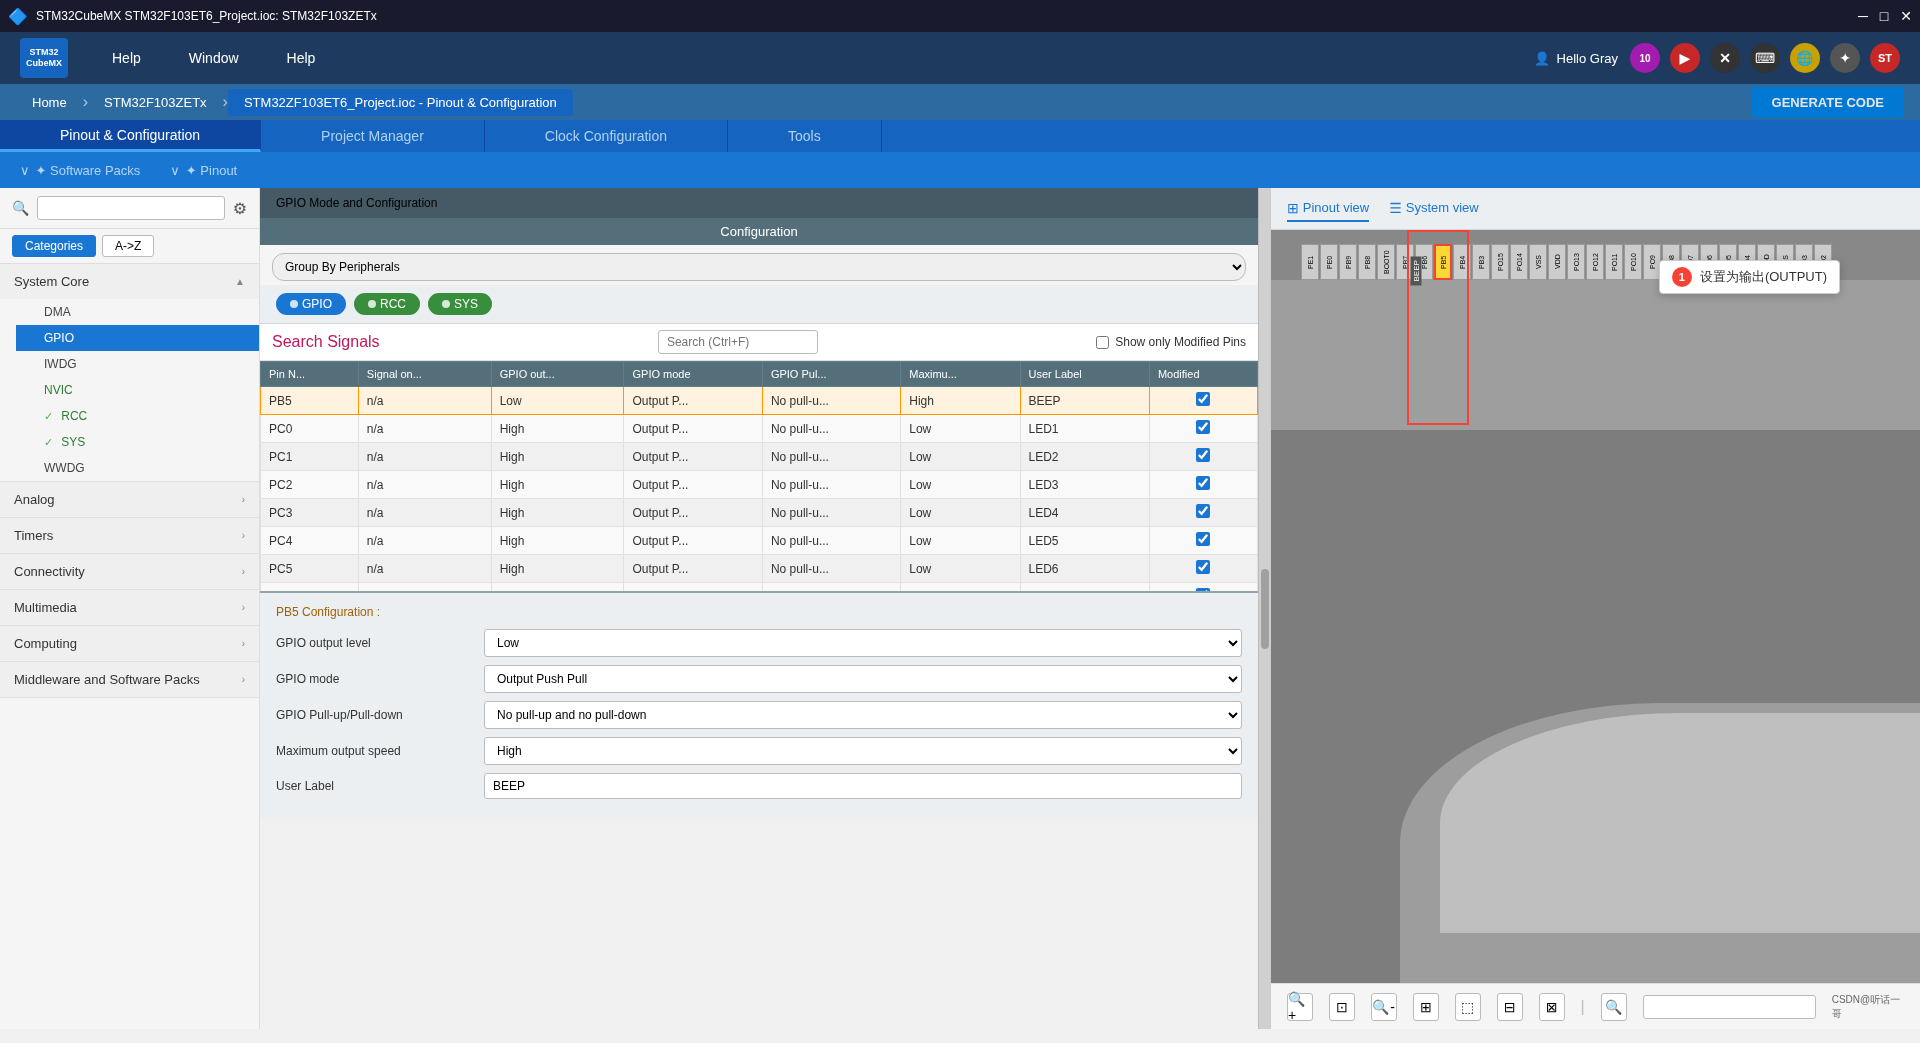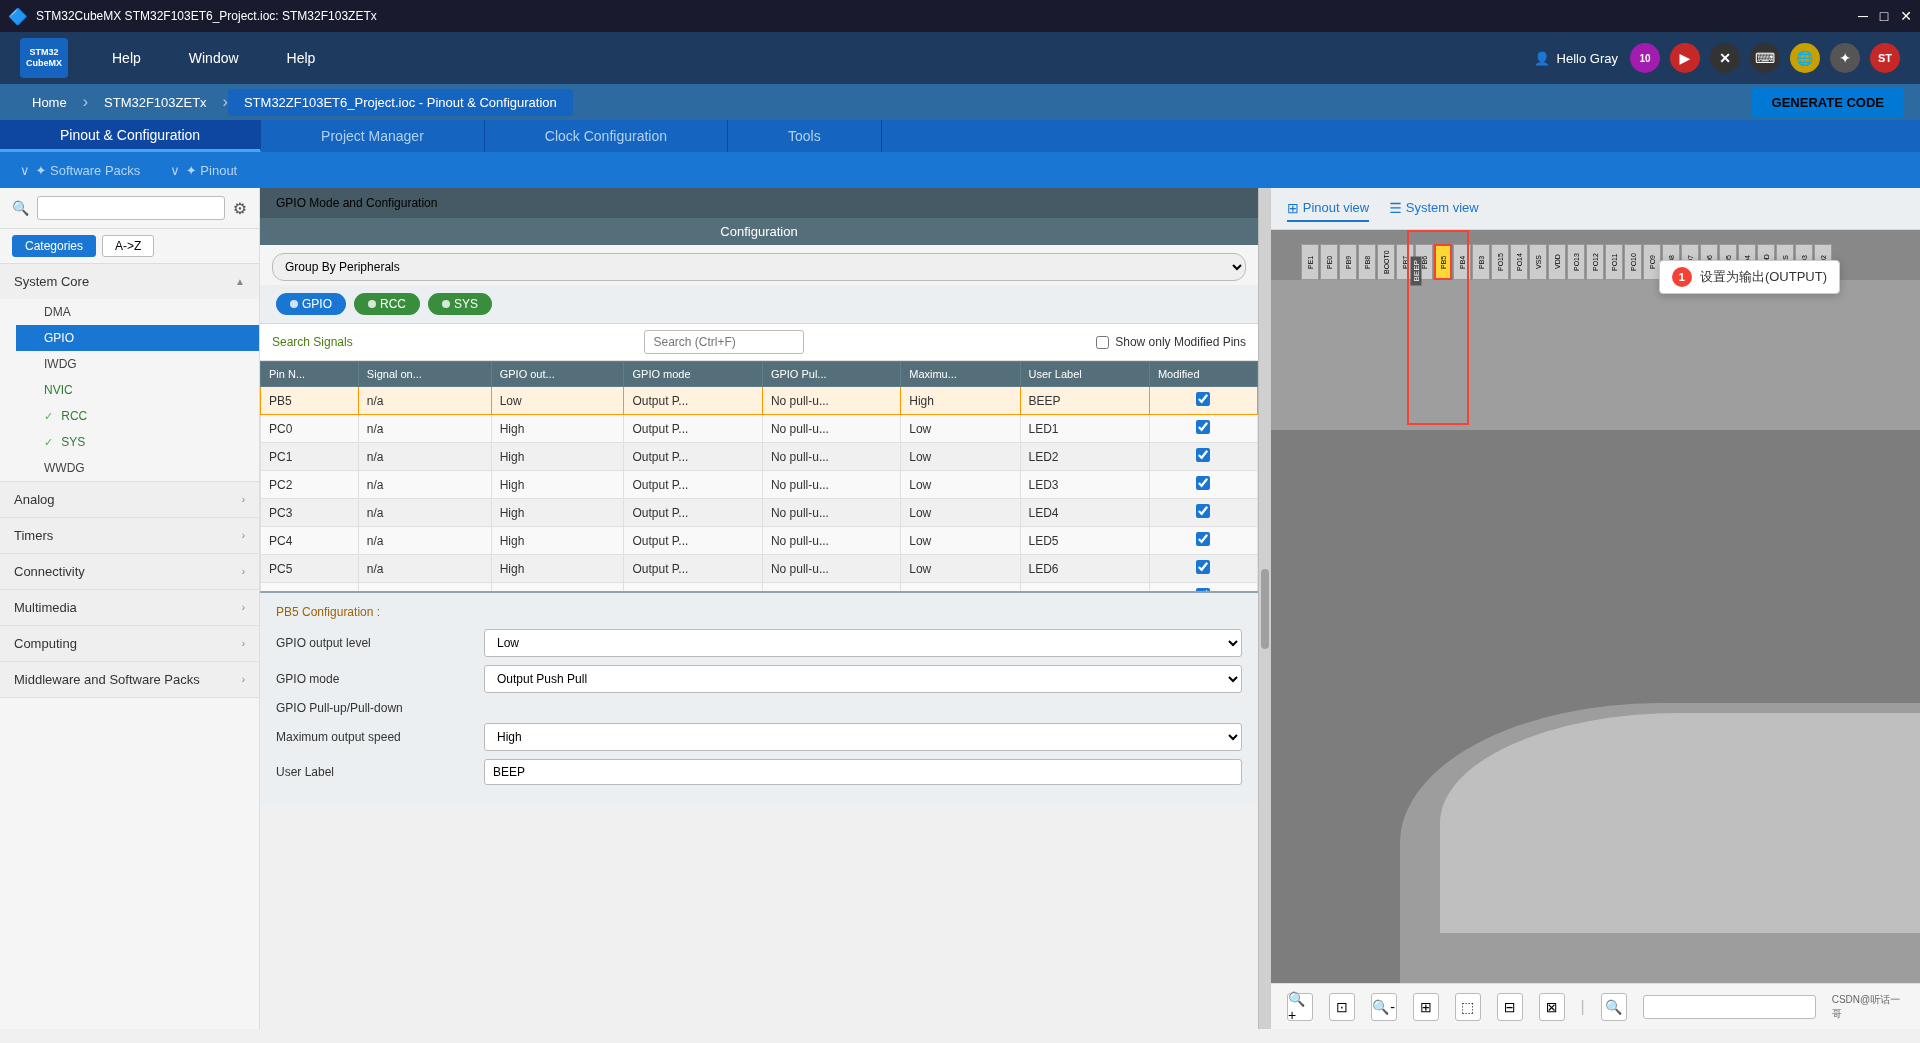--- a/index.html
+++ b/index.html
@@ -21,21 +21,21 @@
     .menu-bar-right { display: flex; align-items: center; gap: 12px; }
     .user-info { color: #fff; font-size: 13px; display: flex; align-items: center; gap: 6px; }
     .social-icons { display: flex; gap: 10px; }
     .social-icon { width: 30px; height: 30px; border-radius: 50%; display: flex; align-items: center; justify-content: center; font-size: 14px; cursor: pointer; }
 
     
     .breadcrumb { background: #2d6a9f; height: 36px; display: flex; align-items: center; padding: 0 16px; gap: 0; }
     .breadcrumb-item { color: #fff; font-size: 13px; padding: 6px 16px; cursor: pointer; display: flex; align-items: center; gap: 6px; }
     .breadcrumb-item.active { background: #1565c0; border-radius: 4px; }
     .breadcrumb-sep { color: #adc8e8; font-size: 16px; }
-    .generate-btn { margin-left: auto; background: #0078d4; color: #000000; border: none; padding: 8px 20px; font-size: 13px; font-weight: bold; cursor: pointer; border-radius: 3px; }
+    .generate-btn { margin-left: auto; background: #0078d4; color: #e5e5e5; border: none; padding: 8px 20px; font-size: 13px; font-weight: bold; cursor: pointer; border-radius: 3px; }
 
     
     .tab-bar { background: #1565c0; height: 32px; display: flex; align-items: stretch; }
     .tab-item { color: #b0d0f0; font-size: 14px; padding: 0 60px; display: flex; align-items: center; cursor: pointer; border-right: 1px solid #0d47a1; }
     .tab-item.active { background: #0d47a1; color: #fff; border-bottom: 3px solid #42a5f5; }
 
     
     .sub-tab-bar { background: #1976d2; height: 36px; display: flex; align-items: center; padding: 0 20px; gap: 30px; }
     .sub-tab-item { color: #b3d4f7; font-size: 13px; cursor: pointer; display: flex; align-items: center; gap: 6px; }
 
@@ -301,21 +301,21 @@
           <span class="gpio-tab-dot"></span>
           <span>RCC</span>
         </div>
         <div class="gpio-tab green">
           <span class="gpio-tab-dot"></span>
           <span>SYS</span>
         </div>
       </div>
 
       <div style="padding:6px 12px;background:#fff;display:flex;align-items:center;justify-content:space-between;border-bottom:1px solid #e0e0e0;">
-        <span style="font-size:12px;color:#4d7c0f;">Search Signals</span>
+        <span style="font-size:16px;color:#be185d;">Search Signals</span>
         <input class="signals-search" type="text" style="margin: 0px 8px;" placeholder="Search (Ctrl+F)">
         <div class="show-modified">
           <input type="checkbox" style="">
           <span>Show only Modified Pins</span>
         </div>
       </div>
 
       <div style="overflow-y:auto;max-height:230px;">
         <table class="data-table">
           <thead>
@@ -427,20 +427,23 @@
 
         <div class="config-row">
           <span class="config-label">GPIO mode</span>
           <select class="config-select">
             <option>Output Push Pull</option><option>Output Open Drain</option>
           </select>
         </div>
 
         <div class="config-row">
           <span class="config-label">GPIO Pull-up/Pull-down</span>
+          <select class="config-select">
+            <option>No pull-up and no pull-down</option><option>Pull-up</option><option>Pull-down</option>
+          </select>
         </div>
 
         <div class="config-row">
           <span class="config-label">Maximum output speed</span>
           <select class="config-select">
             <option>Low</option><option>Medium</option><option selected="">High</option>
           </select>
         </div>
 
         <div class="config-row">

